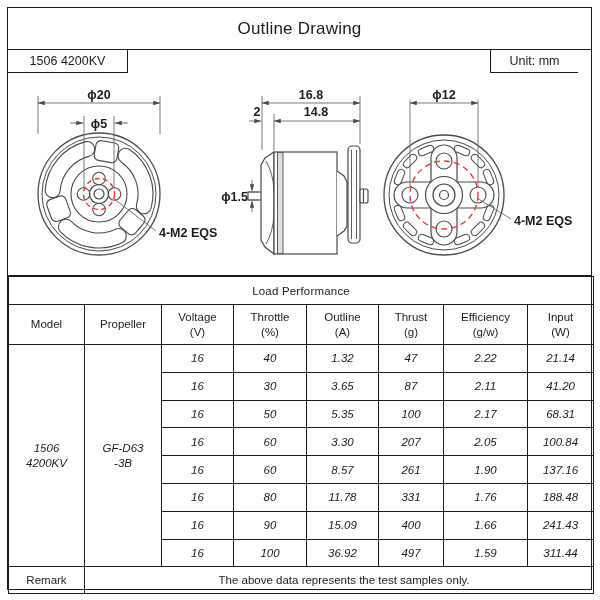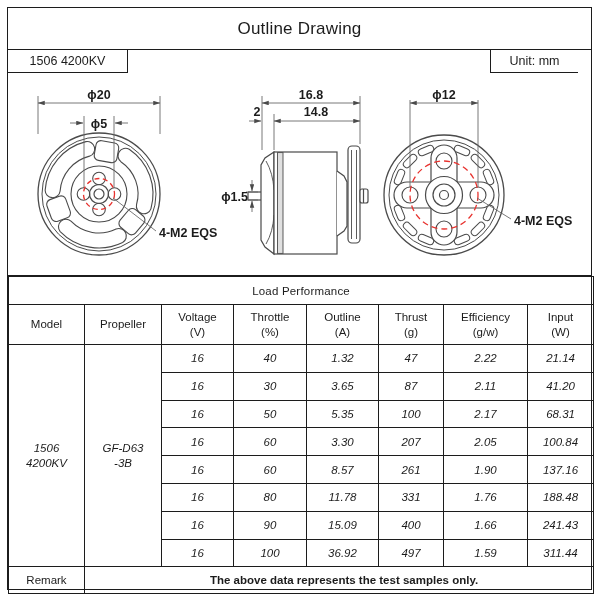--- a/index.html
+++ b/index.html
@@ -14,21 +14,21 @@
   .badge.left{left:0;width:119px;border-right:1.5px solid #1c1c1c;border-bottom:1.5px solid #1c1c1c;}
   .badge.right{right:13px;width:87px;border-left:1.5px solid #1c1c1c;border-bottom:1.5px solid #1c1c1c;}
   .svg-overlay{position:absolute;left:-8.5px;top:-50.5px;width:600px;height:600px;pointer-events:none;z-index:5;}
   .lp-table{border-collapse:collapse;table-layout:fixed;width:100%;}
   .lp-table td{border:1px solid #1c1c1c;text-align:center;vertical-align:middle;
     font-size:11.5px;padding:0;}
   .lp-title-cell{height:27px;font-size:17px;font-weight:500;letter-spacing:.2px;}
   .hdr td{height:39px;line-height:1.25;}
   .drow td{height:26.8px;font-style:italic;}
   .remark-row td{height:26px;margin-top:12px;}
-  .remark-text{text-align:right;padding-left:10px !important;font-weight:bold;}
+  .remark-text{text-align:right;padding-left:10px !important;}
   .two-line{line-height:1.3;}
   svg text{font-family:"Liberation Sans",sans-serif;}
   .dim-txt{font-size:12.5px;font-weight:600;fill:#1c1c1c;}
   .callout-txt{font-size:12.5px;font-weight:700;fill:#1c1c1c;}
 </style>
 </head>
 <body>
 
 <div class="sheet">
 

